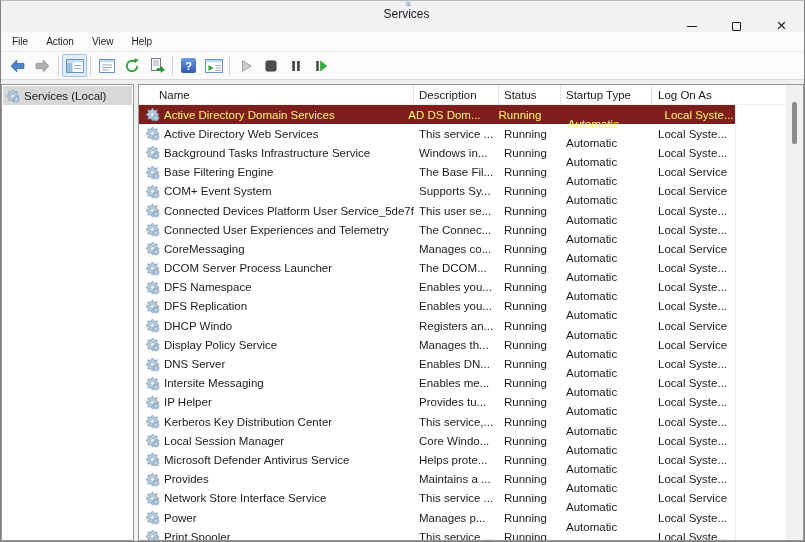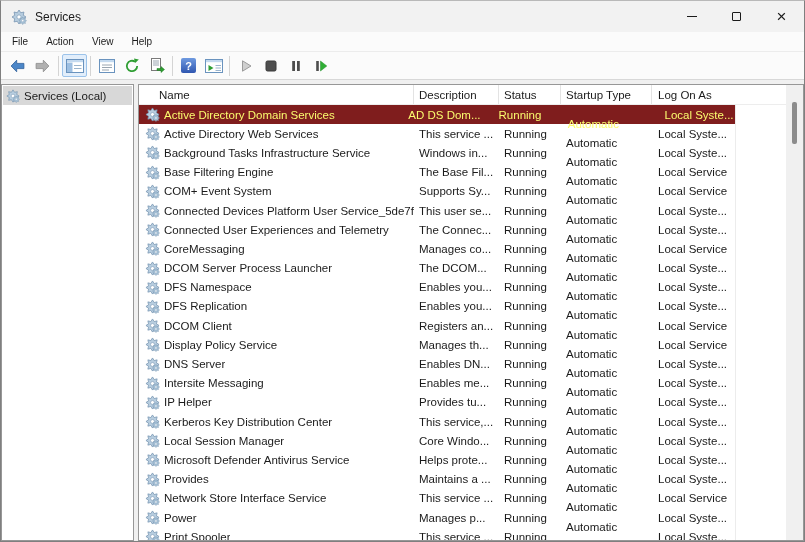--- a/index.html
+++ b/index.html
@@ -1,20 +1,20 @@
 <!DOCTYPE html>
 <html><head>
 <meta charset="utf-8">
 <style>
   html,body{margin:0;padding:0;background:#ccc;}
   *{box-sizing:border-box;font-family:"Liberation Sans",sans-serif;}
   .window{position:relative;width:805px;height:542px;background:#f0f0f0;overflow:hidden;
     border:1px solid #7f7f7f;border-top:1px solid #b9b9b9;}
   
-  .titlebar{height:31px;background:#f2f2f2;display:flex;align-items:center;}
+  .titlebar{height:31px;background:#f2f2f2;display:flex;align-items:center;flex-direction:column;}
   .title-icon{margin-left:10px;width:16px;height:16px;}
   .title-text{margin-left:8px;font-size:12px;color:#1b1b1b;}
   .win-controls{margin-left:auto;display:flex;height:100%;}
   .win-btn{width:45px;height:100%;display:flex;align-items:center;justify-content:center;
     font-size:15px;color:#1b1b1b;cursor:default;}
   .min-bar{display:block;width:10px;height:1px;background:#1b1b1b;}
   .max-box{display:block;width:9px;height:9px;border:1px solid #1b1b1b;border-radius:1px;}
   .close-glyph{font-size:17px;line-height:10px;}
   
   .menubar{height:20px;background:#fbfbfb;display:flex;align-items:center;
@@ -403,21 +403,21 @@
           <div class="row">
     <div class="cell c-name">
       <svg class="gear-svg" viewBox="0 0 16 16">
         <polygon points="15,8 12.25,9.76 12.95,12.95 9.76,12.25 8,15 6.24,12.25 3.05,12.95 3.75,9.76 1,8 3.75,6.24 3.05,3.05 6.24,3.75 8,1 9.76,3.75 12.95,3.05 12.25,6.24" fill="#b7cddf" stroke="#7896b2" stroke-width="0.8"></polygon>
         <circle cx="8" cy="8" r="2.1" fill="#ffffff" stroke="#7896b2" stroke-width="0.6"></circle>
         <g transform="translate(7.3,7.3) scale(0.55)">
           <polygon points="15,8 12.25,9.76 12.95,12.95 9.76,12.25 8,15 6.24,12.25 3.05,12.95 3.75,9.76 1,8 3.75,6.24 3.05,3.05 6.24,3.75 8,1 9.76,3.75 12.95,3.05 12.25,6.24" fill="#a9c3d8" stroke="#7896b2" stroke-width="0.9"></polygon>
           <circle cx="8" cy="8" r="2.1" fill="#ffffff" stroke="#7896b2" stroke-width="0.7"></circle>
         </g>
       </svg>
-      <span class="txt">DCOM Client</span>
+      <span class="txt">DHCP Windo</span>
     </div>
     <div class="cell c-desc">Registers an...</div>
     <div class="cell c-status">Running</div>
     <div class="cell c-startup">Automatic</div>
     <div class="cell c-logon">Local Service</div>
   </div>
           <div class="row">
     <div class="cell c-name">
       <svg class="gear-svg" viewBox="0 0 16 16">
         <polygon points="15,8 12.25,9.76 12.95,12.95 9.76,12.25 8,15 6.24,12.25 3.05,12.95 3.75,9.76 1,8 3.75,6.24 3.05,3.05 6.24,3.75 8,1 9.76,3.75 12.95,3.05 12.25,6.24" fill="#b7cddf" stroke="#7896b2" stroke-width="0.8"></polygon>

